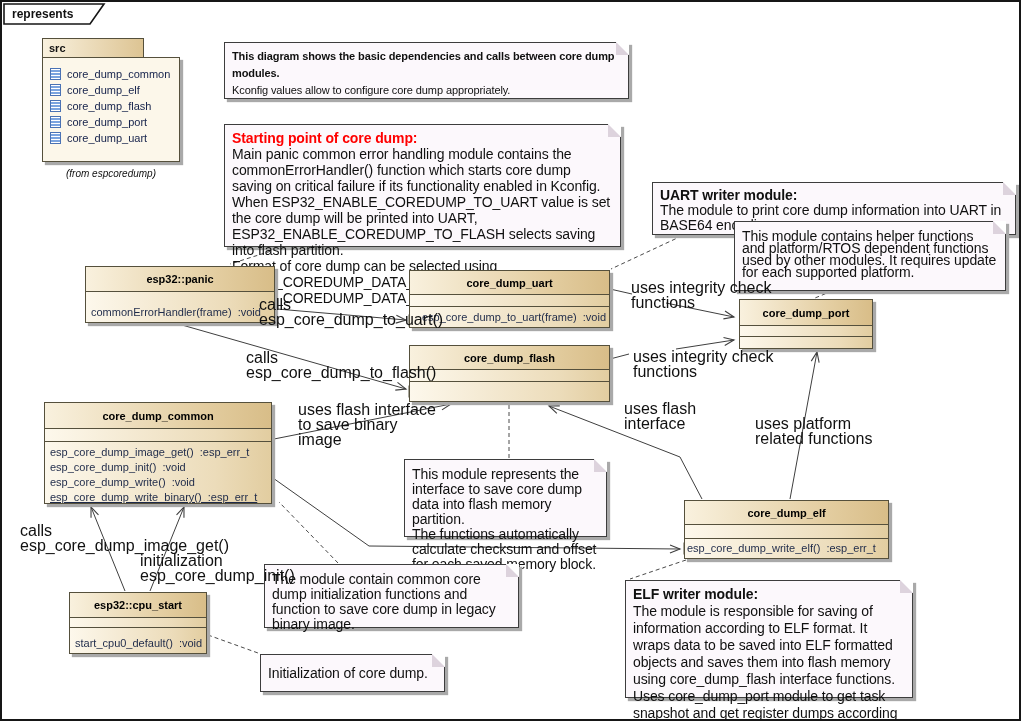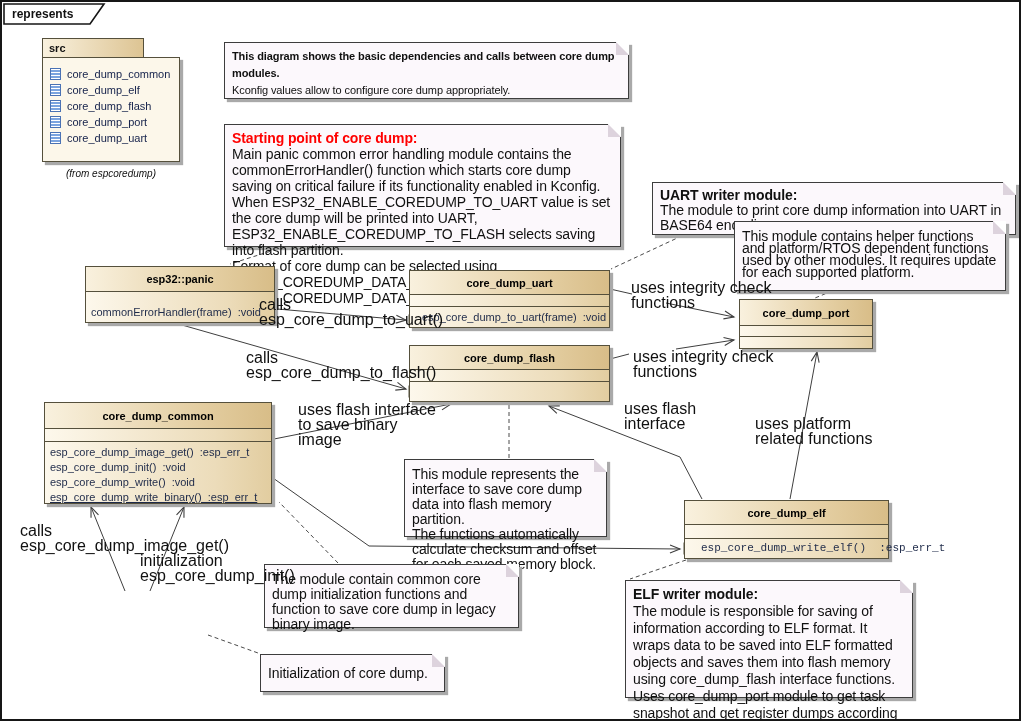--- a/index.html
+++ b/index.html
@@ -211,23 +211,28 @@
       <span class="op">esp_core_dump_image_get()  :esp_err_t</span>
       <span class="op">esp_core_dump_init()  :void</span>
       <span class="op">esp_core_dump_write()  :void</span>
       <span class="op u">esp_core_dump_write_binary()  :esp_err_t</span>
     </div>
   </div>
 
   <div class="box" style="left:682px;top:498px;width:205px;height:59px;">
     <div class="hd" style="height:24px;">core_dump_elf</div>
     <div class="attr" style="height:14px;"></div>
-    <div class="ops" style="padding-left:16px;font-family:Liberation Mono, monospace;"><span class="op">esp_core_dump_write_elf()  :esp_err_t</span></div>
-  </div>
-
+    <div class="ops" style="padding-left:2px;"><span class="op">esp_core_dump_write_elf()  :esp_err_t</span></div>
+  </div>
+
+  <div class="box" style="left:67px;top:590px;width:138px;height:62px;">
+    <div class="hd" style="height:25px;">esp32::cpu_start</div>
+    <div class="attr" style="height:10px;"></div>
+    <div class="ops"><span class="op">start_cpu0_default()  :void</span></div>
+  </div>
 
   <div class="elabel" style="left:257px;top:295px;">calls
 esp_core_dump_to_uart()</div>
   <div class="elabel" style="left:244px;top:348px;">calls
 esp_core_dump_to_flash()</div>
   <div class="elabel" style="left:629px;top:278px;">uses integrity check
 functions</div>
   <div class="elabel" style="left:631px;top:347px;">uses integrity check
 functions</div>
   <div class="elabel" style="left:296px;top:400px;">uses flash interface

